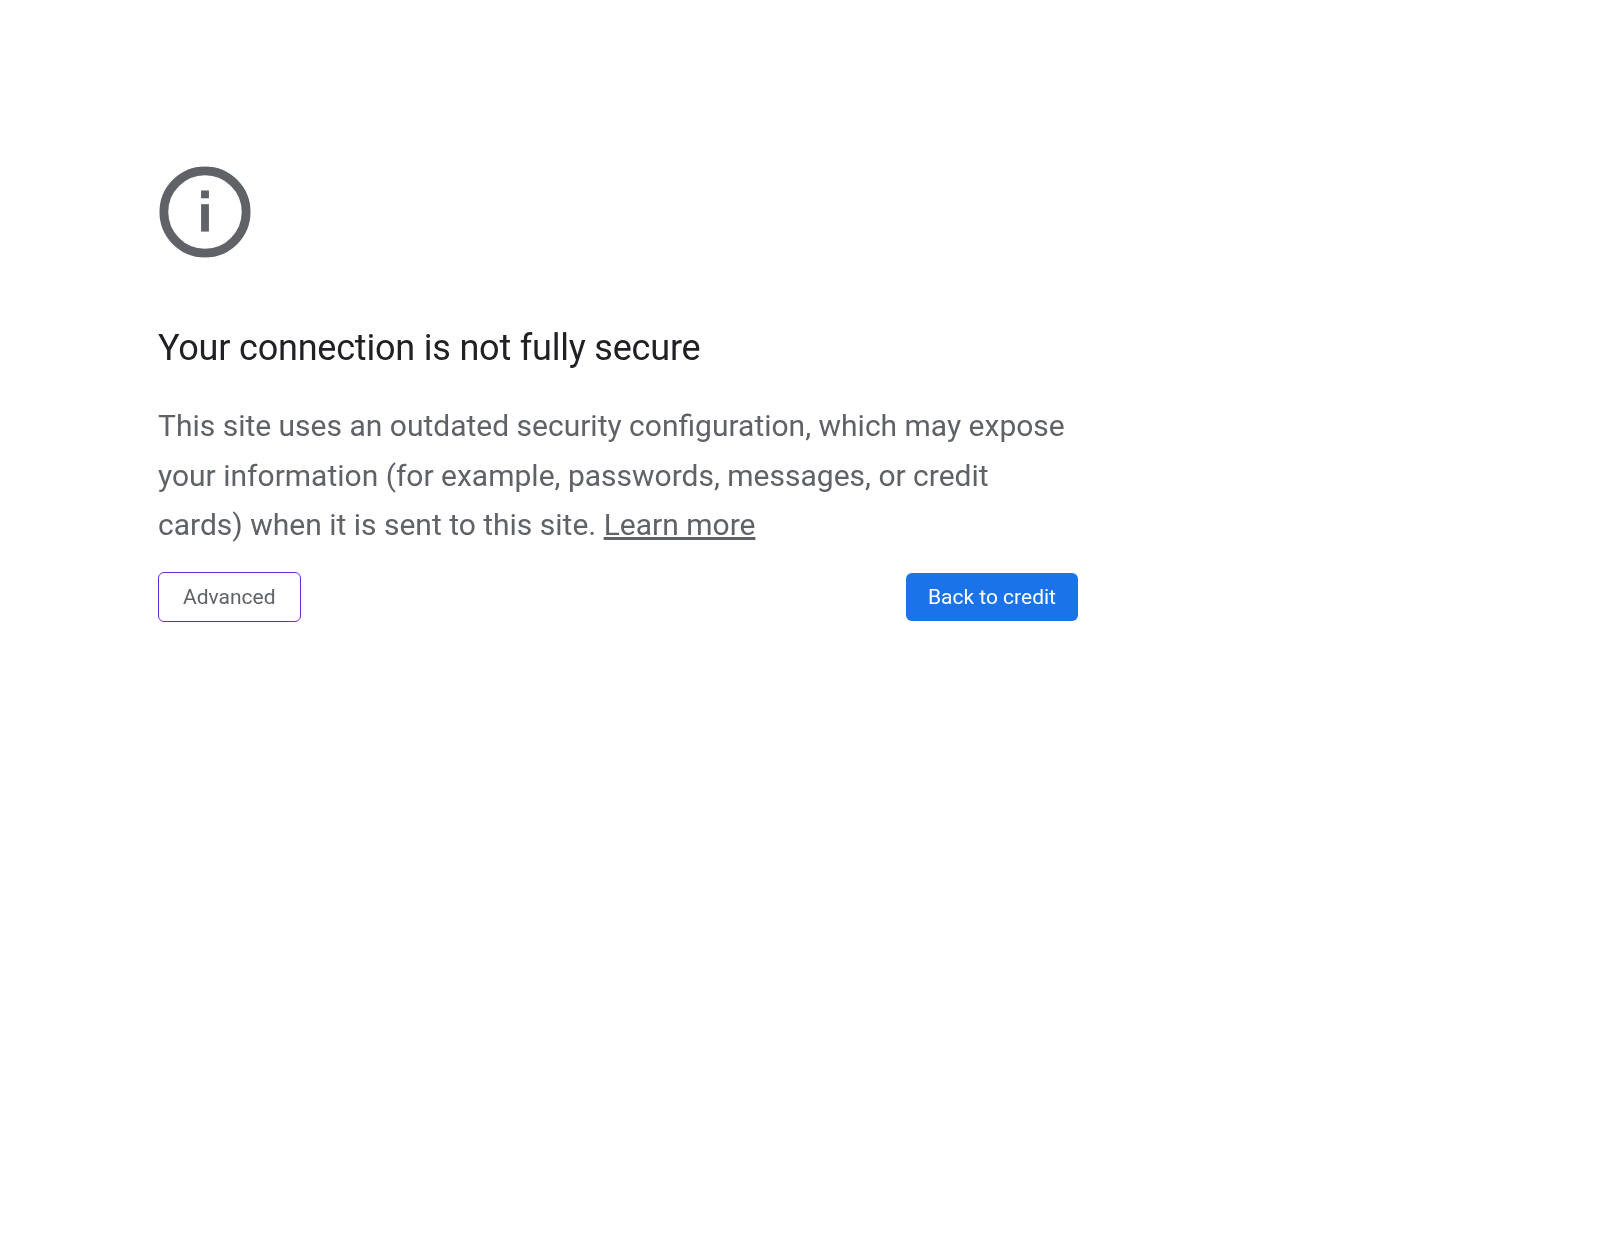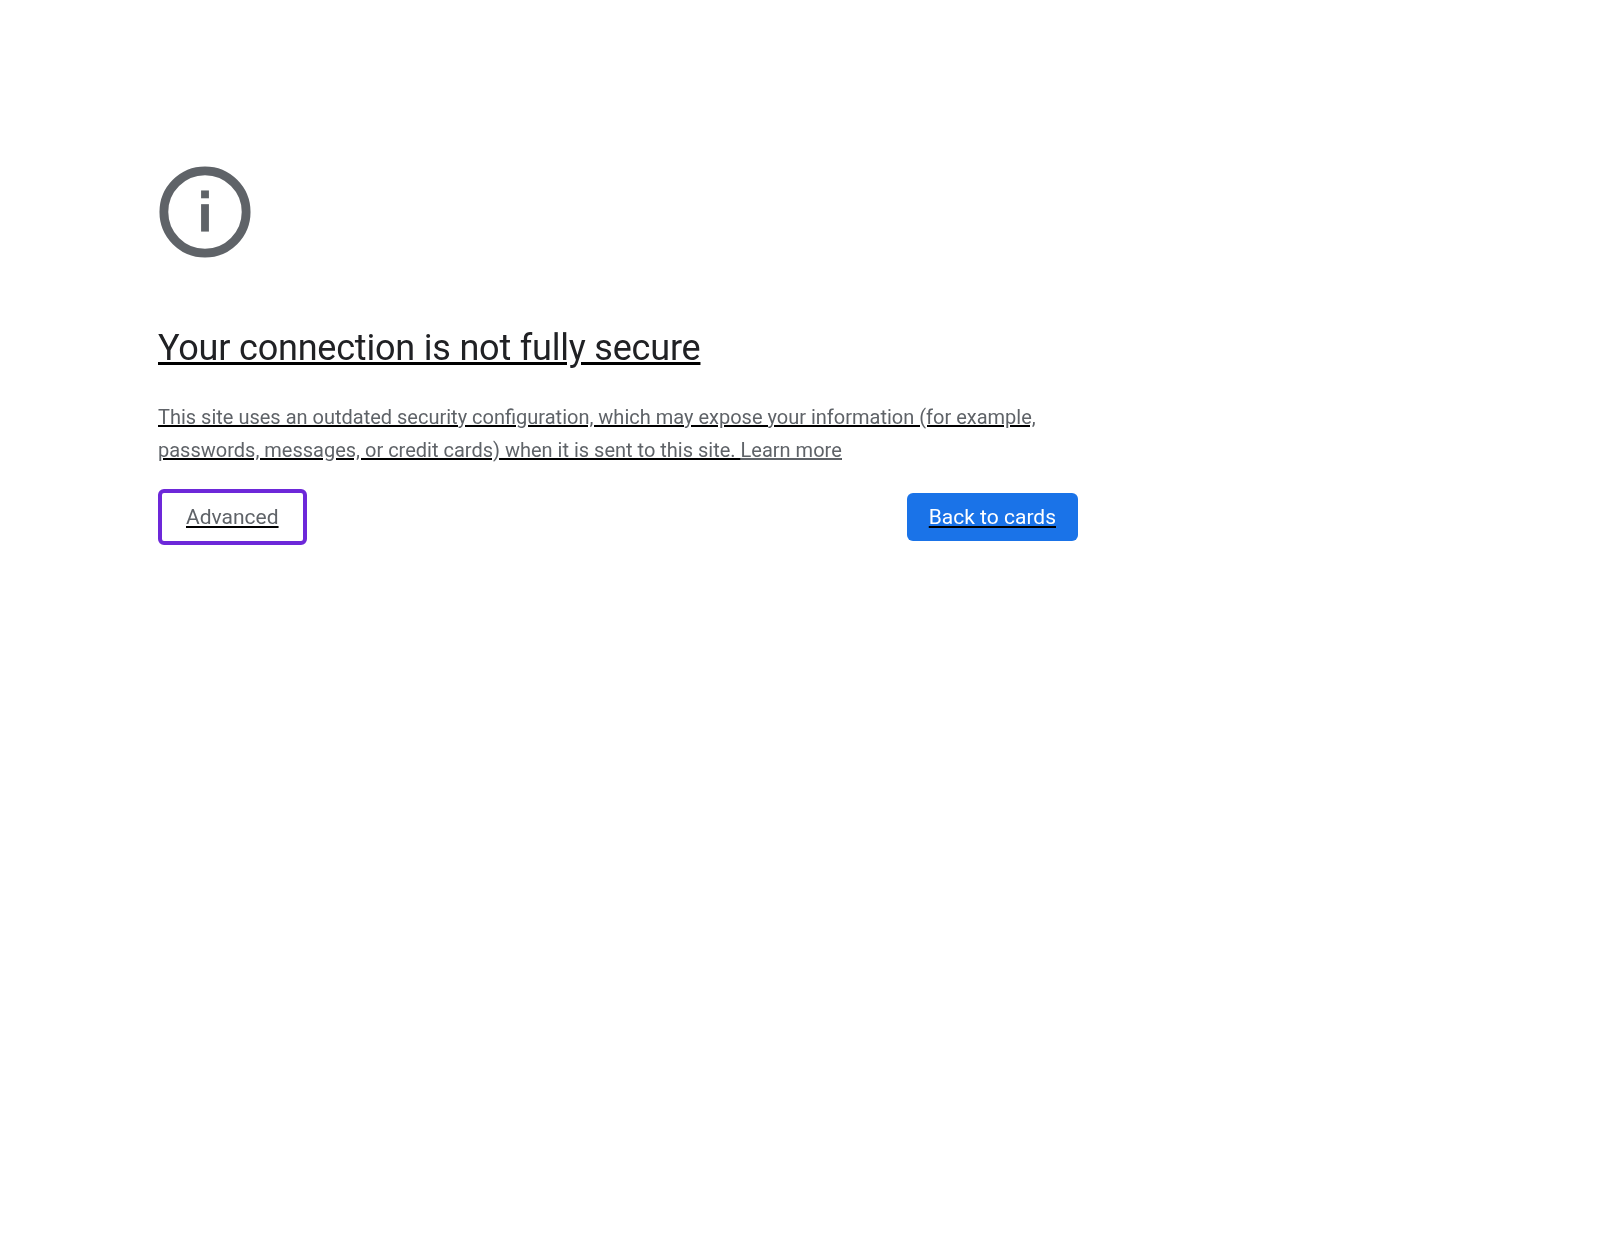--- a/index.html
+++ b/index.html
@@ -11,39 +11,38 @@
       font-family: -apple-system, BlinkMacSystemFont, "Segoe UI", Roboto, "Helvetica Neue", Arial, sans-serif;
       background: #ffffff;
       width: 1600px;
       height: 1256px;
       overflow: hidden;
     }
     .container {
       max-width: 920px;
       margin-left: 158px;
       padding-top: 165px;
-      text-decoration: underline;
     }
     .icon-wrap {
       margin-bottom: 68px;
     }
     .info-icon-svg {
       width: 94px;
       height: 94px;
       display: block;
     }
     .title {
       font-size: 36px;
       font-weight: 400;
       color: #202124;
       margin-bottom: 32px;
       letter-spacing: -0.2px;
     }
     .description {
-      font-size: 20px;
+      font-size: 30px;
       line-height: 1.65;
       color: #5f6368;
       margin-bottom: 22px;
     }
     .description a,
     .learn-more-link {
       color: #5f6368;
       text-decoration: underline;
       cursor: pointer;
     }
@@ -62,21 +61,21 @@
       font-size: 21px;
       padding: 12px 24px;
       border-radius: 6px;
       cursor: pointer;
       font-family: inherit;
       outline: none;
     }
     .btn-advanced {
       background: #ffffff;
       color: #5f6368;
-      border: 4px solid #6d28d9;
+      border: 1px solid #6d28d9;
     }
     .btn-primary {
       background: #1a73e8;
       color: #ffffff;
       border: none;
       padding: 12px 22px;
     }
   </style>
 </head>
 <body>
@@ -92,15 +91,15 @@
 
   <h1 class="title">Your connection is not fully secure</h1>
 
   <p class="description">
     <span>This site uses an outdated security configuration, which may expose your information (for example, passwords, messages, or credit cards) when it is sent to this site. </span><a class="learn-more-link">Learn more</a>
   </p>
 
 
   <div class="buttons">
     <button class="btn btn-advanced">Advanced</button>
-    <button class="btn btn-primary">Back to cards</button>
+    <button class="btn btn-primary">Back to credit</button>
   </div>
 </div>
 
 </body></html>

